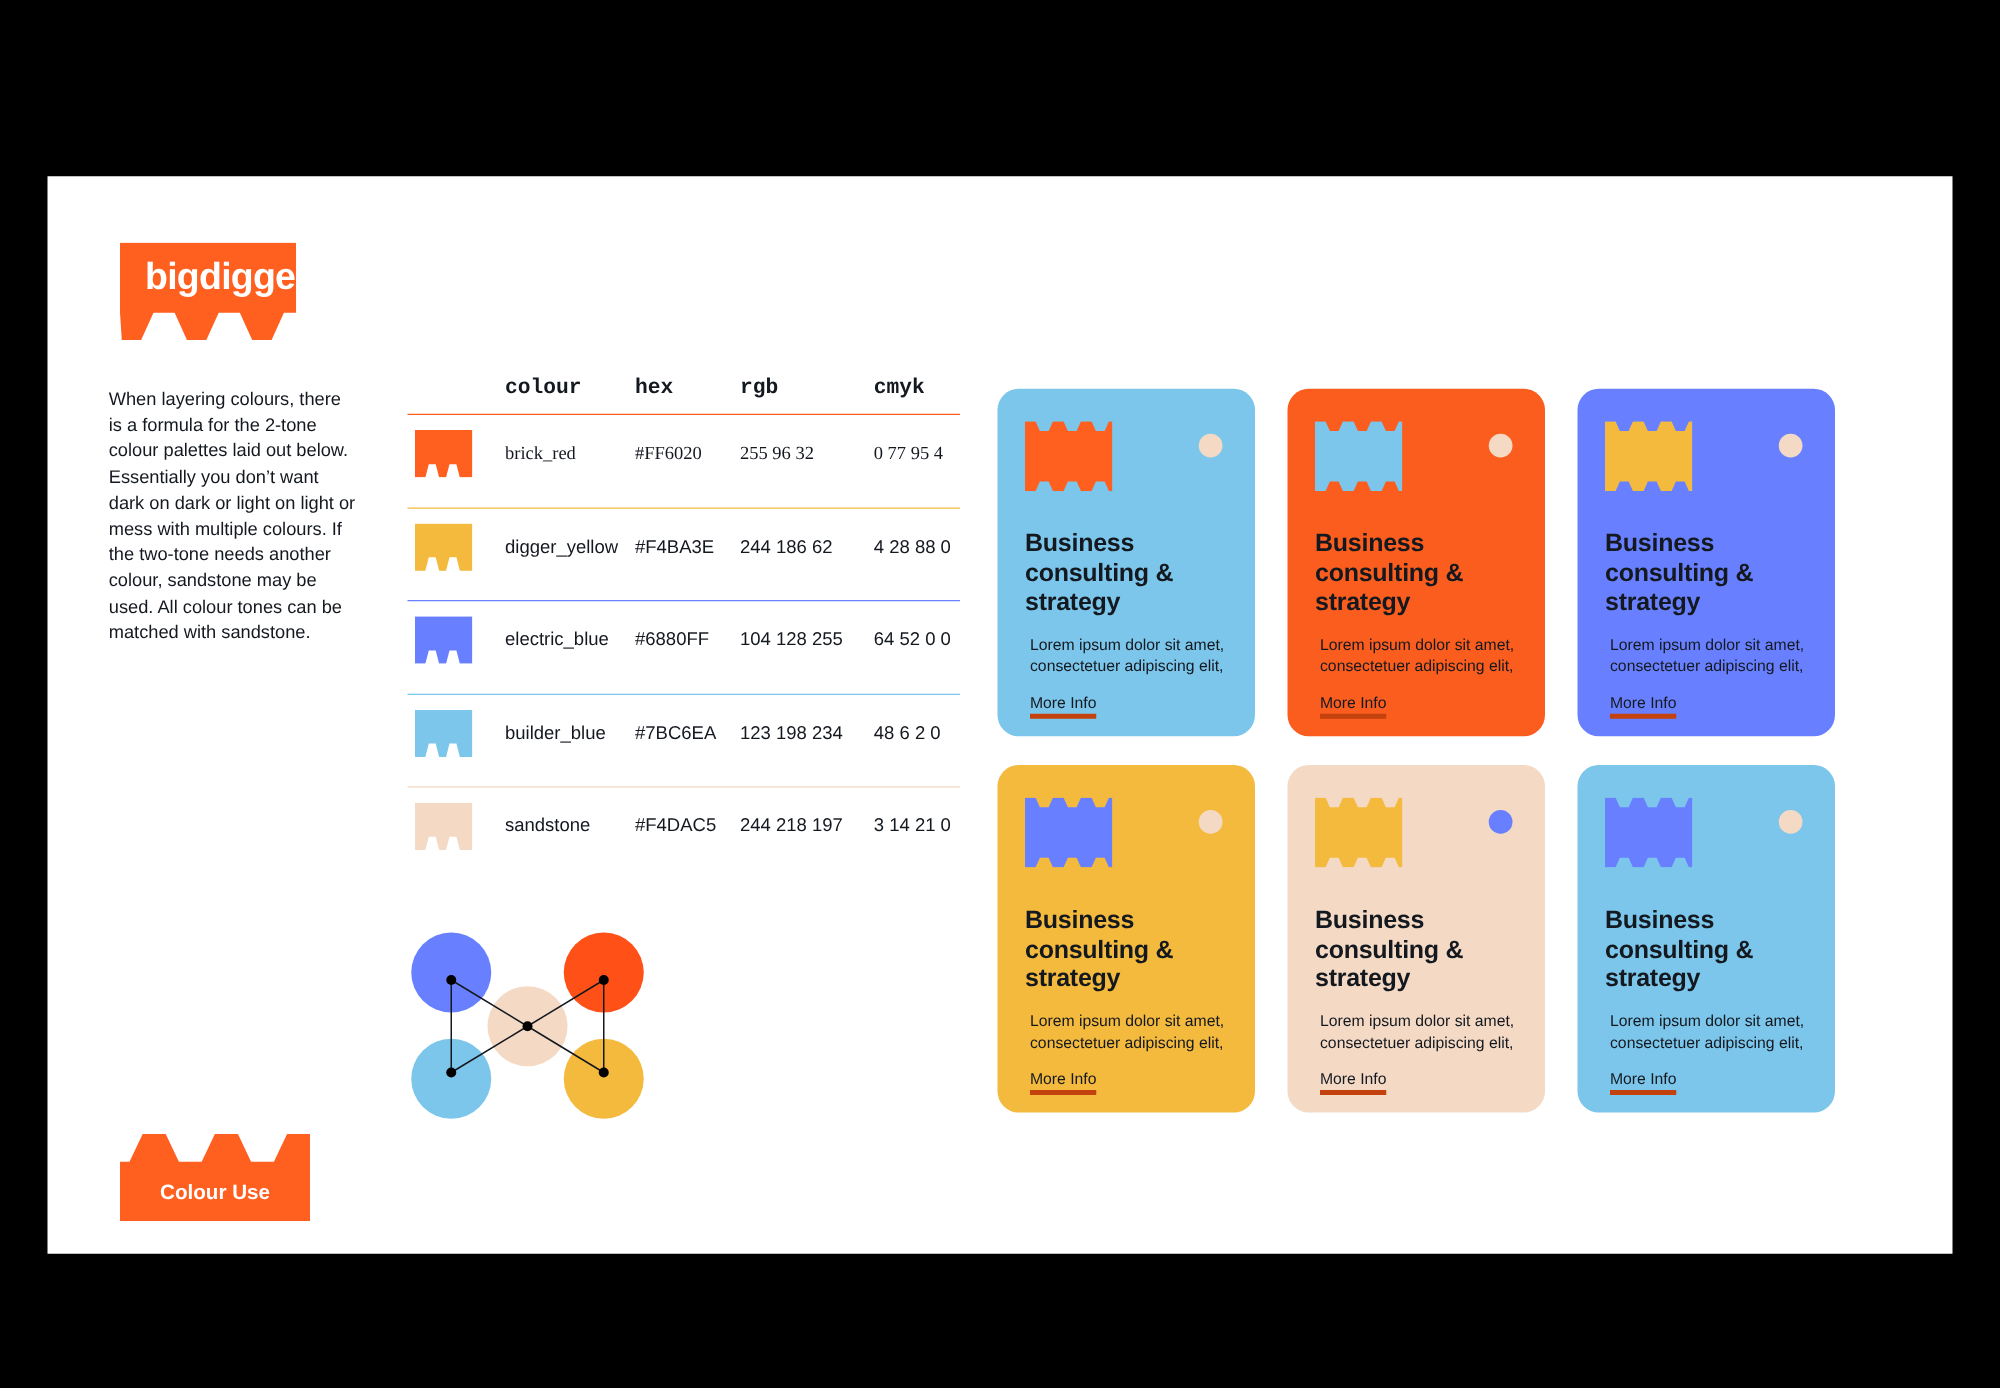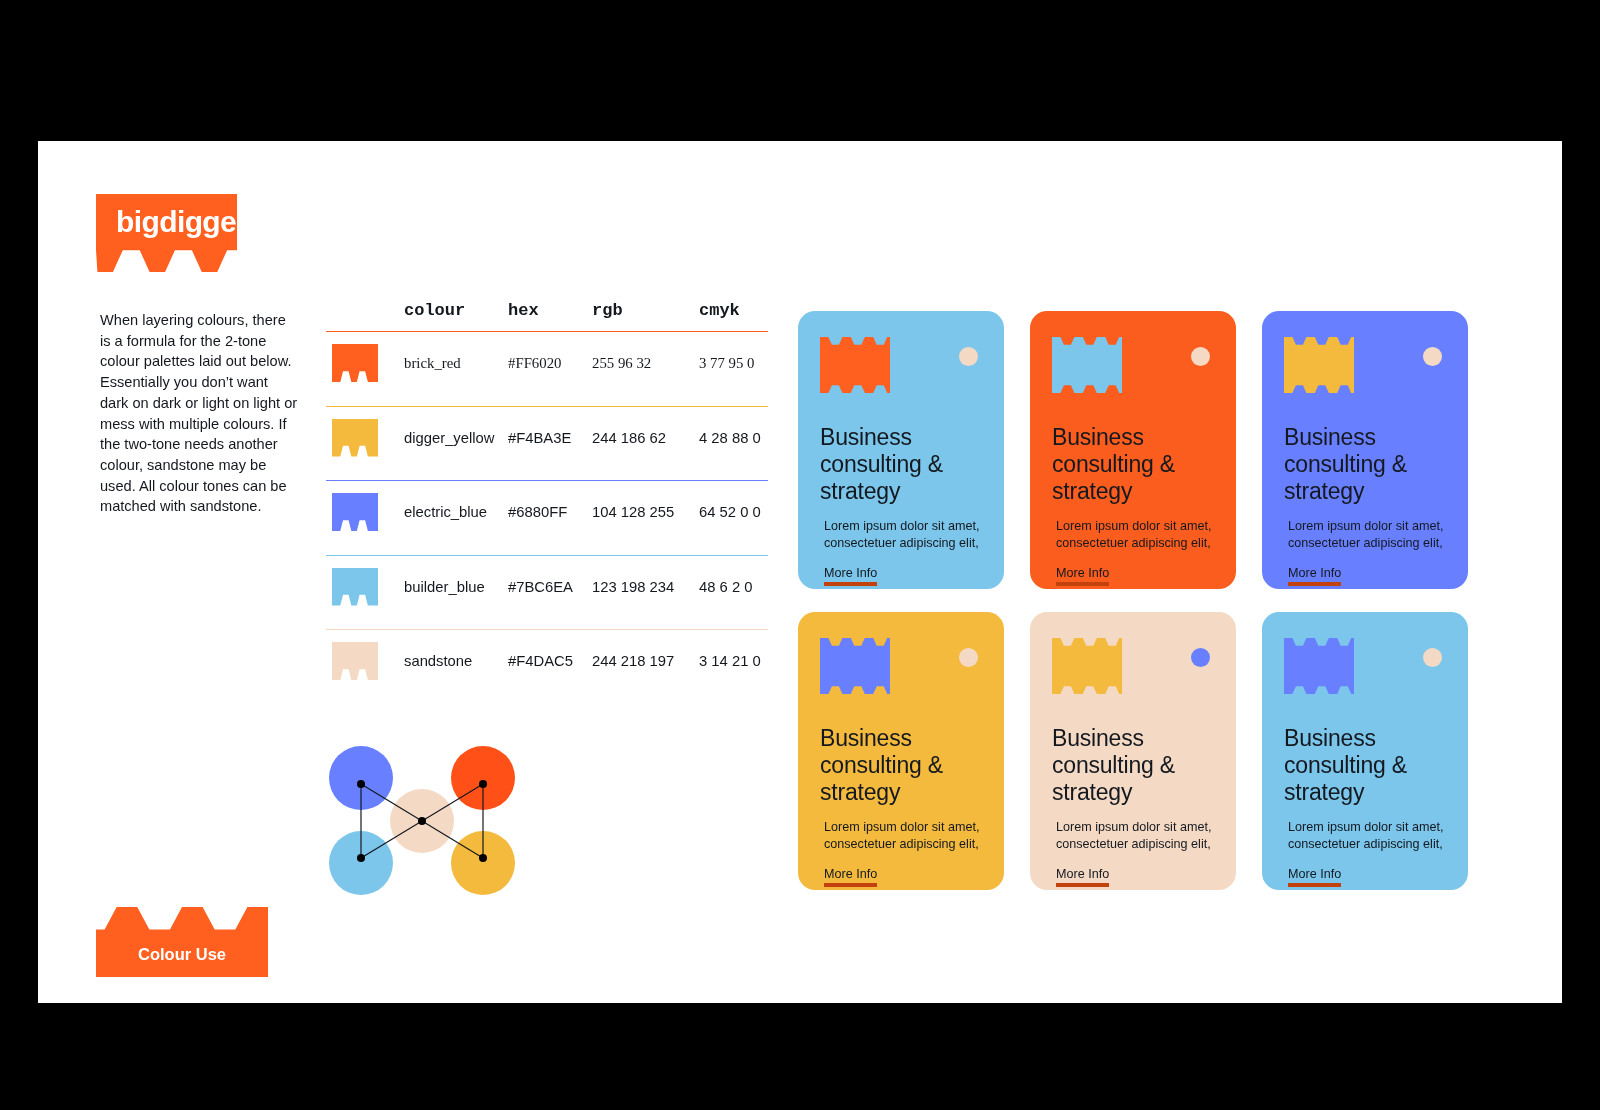--- a/index.html
+++ b/index.html
@@ -51,34 +51,34 @@
     color: #ffffff;
     font-size: 30px;
     font-weight: 700;
     letter-spacing: -0.6px;
     line-height: 1;
   }
 
   
   #intro-text {
     position: absolute;
-    left: 62px;
+    left: 49px;
     top: 169px;
     width: 200px;
     font-size: 14.6px;
     line-height: 1.42;
     color: #14181f;
   }
 
   
   #footer-tab {
     position: absolute;
     left: 58px;
     top: 766px;
-    width: 172px;
+    width: 152px;
     height: 70px;
   }
   #footer-plate {
     position: absolute;
     inset: 0;
     background: #FF6020;
     -webkit-clip-path: polygon(
       0% 100%, 100% 100%, 100% 0%,
       88% 0%, 81% 32%, 69% 32%, 62% 0%,
       50% 0%, 43% 32%, 31% 32%, 24% 0%,
@@ -198,22 +198,22 @@
   .card-dot {
     position: absolute;
     right: 26px;
     top: 36px;
     width: 19px;
     height: 19px;
     border-radius: 50%;
   }
   .card-title {
     margin-top: 31px;
-    font-size: 23px;
-    font-weight: 400;
+    font-size: 20px;
+    font-weight: 700;
     line-height: 1.18;
     color: #14181f;
     letter-spacing: -0.2px;
   }
   .card-body {
     margin-top: 13px;
     margin-left: 4px;
     font-size: 12.6px;
     line-height: 1.33;
     color: #14181f;
@@ -247,21 +247,21 @@
       <span class="col-hex">hex</span>
       <span class="col-rgb">rgb</span>
       <span class="col-cmyk">cmyk</span>
     </div>
     <div id="table-body">
         <div class="tbl-row" style="color: rgb(255, 96, 32); font-family: Liberation Serif, serif;">
           <div class="swatch" style="background: rgb(255, 96, 32);"></div>
           <div class="cell col-name">brick_red</div>
           <div class="cell col-hex">#FF6020</div>
           <div class="cell col-rgb">255 96 32</div>
-          <div class="cell col-cmyk">3 77 95 0</div>
+          <div class="cell col-cmyk">0 77 95 4</div>
         </div>
         <div class="tbl-row" style="color: rgb(244, 186, 62);">
           <div class="swatch" style="background: rgb(244, 186, 62);"></div>
           <div class="cell col-name">digger_yellow</div>
           <div class="cell col-hex">#F4BA3E</div>
           <div class="cell col-rgb">244 186 62</div>
           <div class="cell col-cmyk">4 28 88 0</div>
         </div>
         <div class="tbl-row" style="color: rgb(104, 128, 255);">
           <div class="swatch" style="background: rgb(104, 128, 255);"></div>

